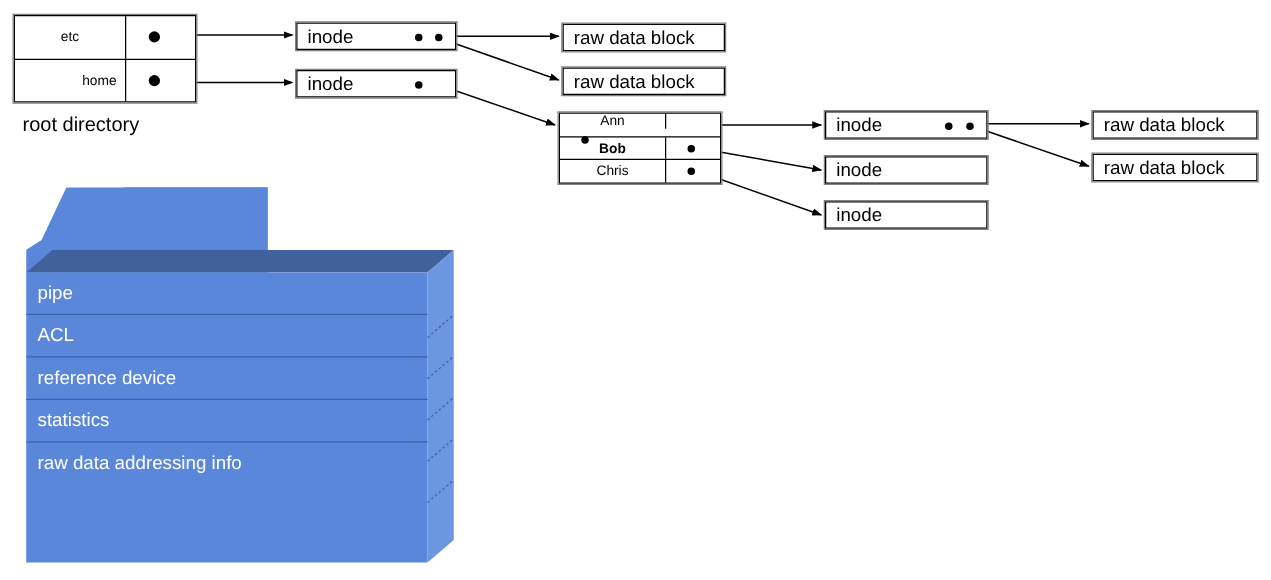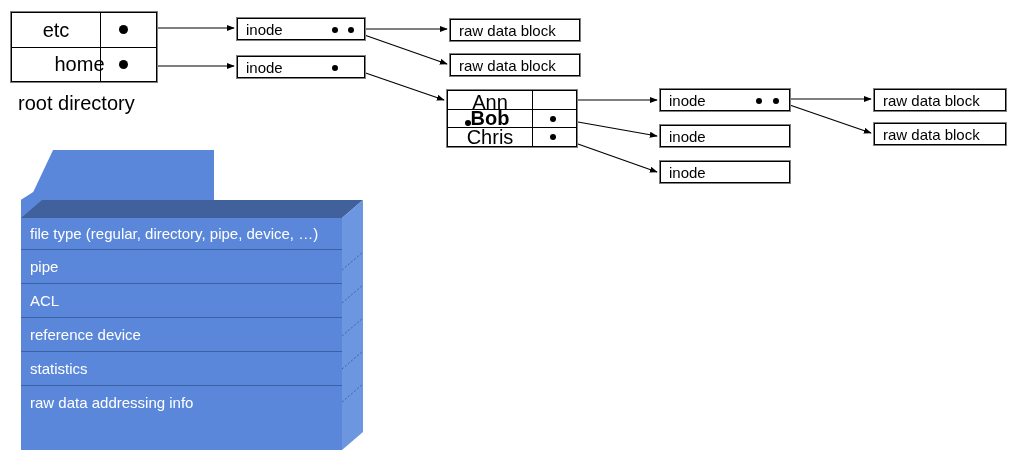--- a/index.html
+++ b/index.html
@@ -36,41 +36,41 @@
   }
   .trow {
     display:flex;
     box-sizing:border-box;
     width:100%;
   }
   .trow + .trow { border-top:1px solid #000; }
   .tname {
     box-sizing:border-box;
     display:flex; align-items:center; justify-content:center;
-    font-size:20px; color:#000;
+    font-size:11px; color:#000;
     border-right:1px solid #000;
   }
   .tptr {
     box-sizing:border-box;
     position:relative;
     flex:1 1 auto;
   }
 
   
   .dot {
     position:absolute;
     width:9px; height:9px;
     border-radius:50%;
     background:#000;
   }
   .dot.sm { width:6px; height:6px; }
 
   .caption {
     position:absolute;
-    font-size:20px;
+    font-size:16px;
     color:#000;
     white-space:nowrap;
   }
 
   svg.wires { position:absolute; left:0; top:0; width:1017px; height:464px; }
 
   
   #inode-panel { position:absolute; left:0; top:150px; width:400px; height:314px; }
   #inode-panel svg { position:absolute; left:0; top:0; width:400px; height:314px; }
   .panel-rows {
@@ -215,21 +215,20 @@
       <g stroke="#3c62a6" stroke-width="1" stroke-dasharray="2 2" fill="none">
         <path d="M342,120 L363,102"></path>
         <path d="M342,153 L363,135"></path>
         <path d="M342,186 L363,168"></path>
         <path d="M342,219 L363,201"></path>
         <path d="M342,252 L363,234"></path>
       </g>
     </svg>
 
     <div class="panel-rows">
-      <div class="prow" style="padding-top:6px; padding-bottom:6px;">file type (regular, directory, pipe, device, …)</div>
       <div class="prow">pipe</div>
       <div class="prow">ACL</div>
       <div class="prow">reference device</div>
       <div class="prow">statistics</div>
       <div class="prow">raw data addressing info</div>
     </div>
   </div>
 
 </div>
 

